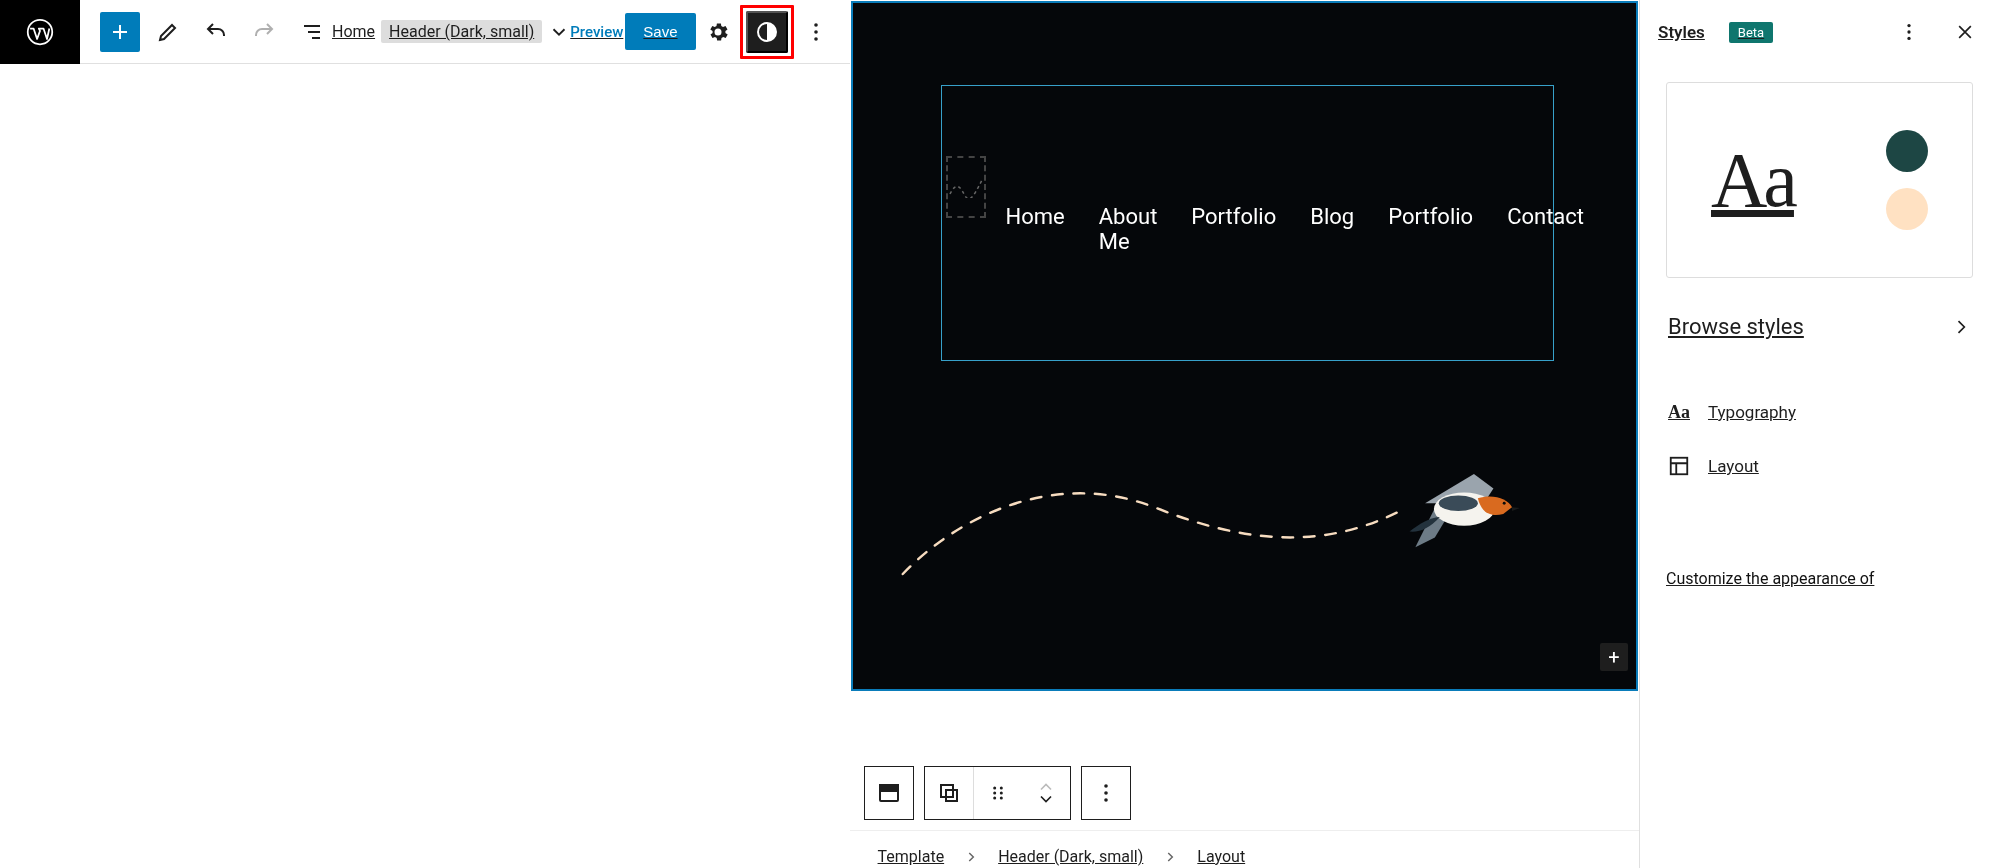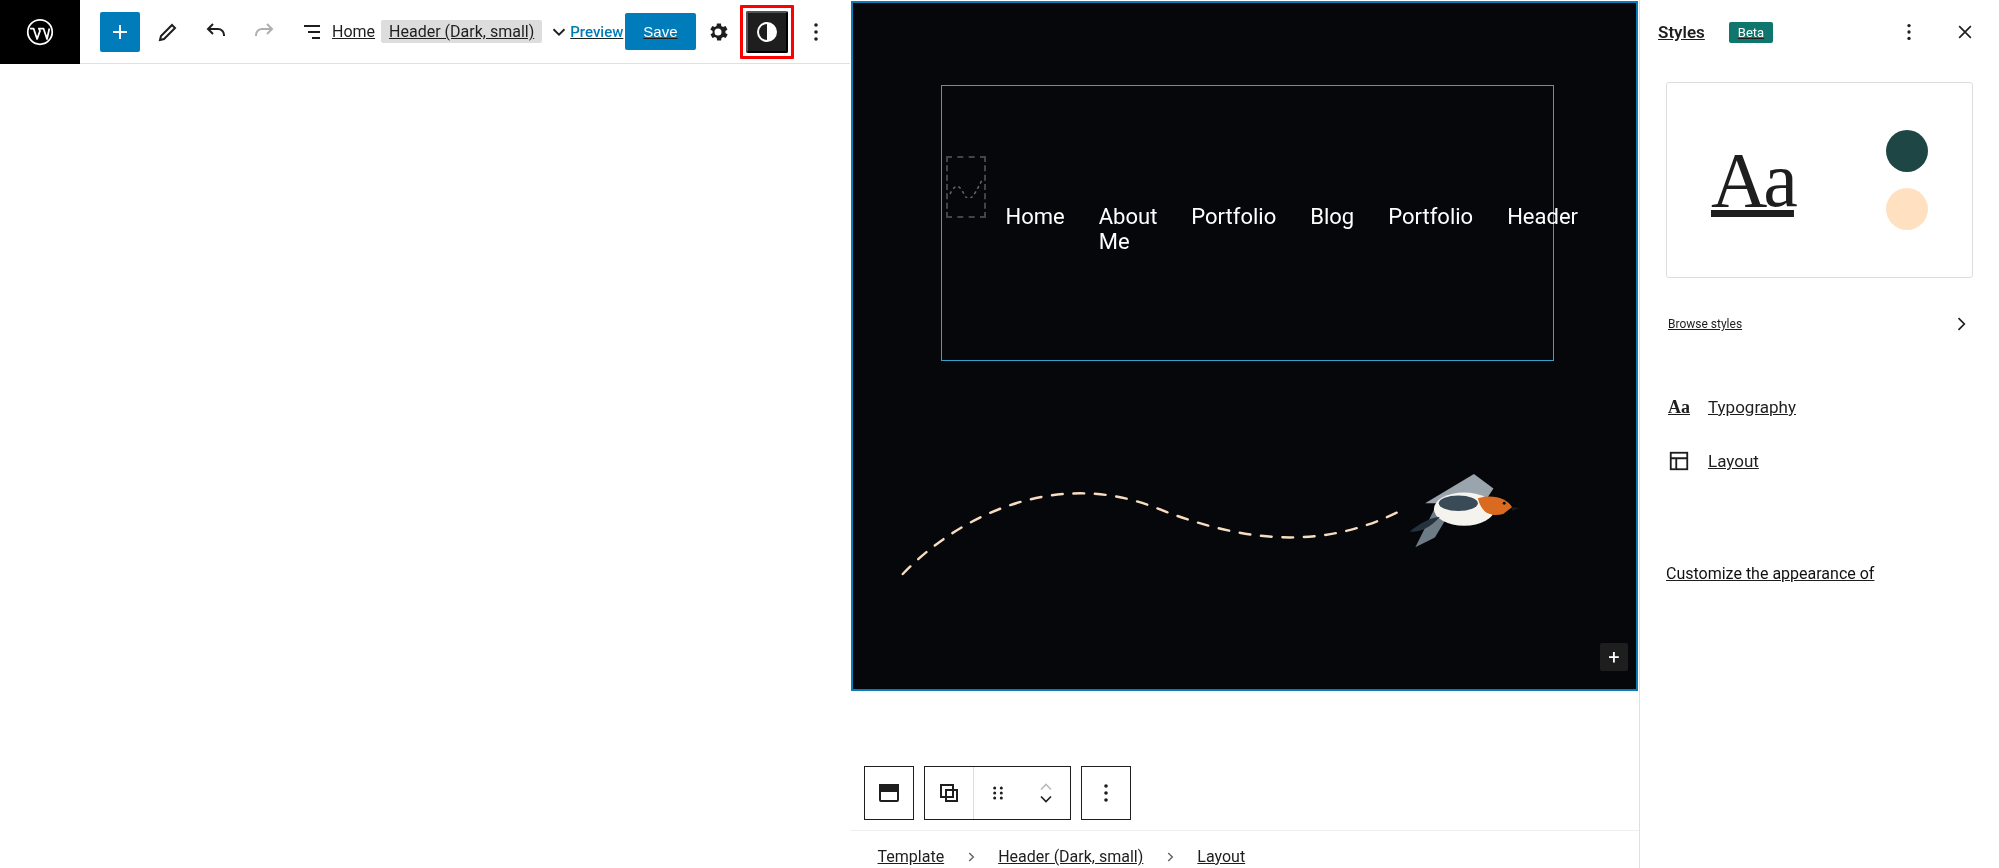--- a/index.html
+++ b/index.html
@@ -47,21 +47,21 @@
 .panel { width: 360px; border-left: 1px solid #e0e0e0; display: flex; flex-direction: column; overflow-y: auto; }
 .panel-head { display: flex; align-items: center; gap: 24px; padding: 16px 18px; }
 .panel-head h2 { font-size: 17px; font-weight: 600; }
 .beta-badge { background: #0f766e; color: #fff; font-size: 13px; padding: 3px 9px; border-radius: 2px; }
 .panel-head .spacer { flex: 1; }
 .panel-body { padding: 18px 26px; }
 .style-preview { border: 1px solid #ddd; border-radius: 3px; height: 196px; display: flex; align-items: center; padding: 0 44px; margin-bottom: 16px; }
 .style-preview .aa { font-family: Georgia, serif; font-size: 78px; letter-spacing: -4px; }
 .swatches { margin-left: auto; display: flex; flex-direction: column; gap: 16px; }
 .sw { width: 42px; height: 42px; border-radius: 50%; }
-.browse-row { display: flex; align-items: center; justify-content: space-between; padding: 20px 2px; font-size: 12px; gap: 20px; }
+.browse-row { display: flex; align-items: center; justify-content: space-between; padding: 20px 2px; font-size: 22px; gap: 20px; }
 .cat-list { margin-top: 40px; display: flex; flex-direction: column; gap: 28px; }
 .cat-item { display: flex; align-items: center; gap: 16px; font-size: 17px; }
 .cat-icon { width: 26px; height: 26px; display: flex; align-items: center; justify-content: center; }
 .customize { margin-top: 90px; font-size: 16px; color: #111; line-height: 1.3; }
 svg { display: block; }
 </style>
 </head>
 <body>
 
 <div class="app">
@@ -146,21 +146,21 @@
                   <path d="M2 18c5-10 9-10 14 0s9 4 18-14"></path>
                 </svg>
             </div>
             <div class="blurred-title"></div>
             <div class="nav">
               <span>Home</span>
               <span>About Me</span>
               <span>Portfolio</span>
               <span>Blog</span>
               <span>Portfolio</span>
-              <span>Header</span>
+              <span>Contact</span>
             </div>
           </div>
           <div class="bird-area">
             <svg width="100%" height="100%" viewBox="0 0 1400 260">
               <path d="M20 255 C 140 130, 340 40, 540 120 C 740 200, 900 200, 1050 120" fill="none" stroke="#f7dcc0" stroke-width="5" stroke-dasharray="22 22" stroke-linecap="round"></path>
               <g transform="translate(1050,40)">
                 <path d="M40 70 L140 10 L180 40 L160 70 Z" fill="#9aa4ad"></path>
                 <path d="M60 80 L20 160 L60 140 L90 90 Z" fill="#6d7b86"></path>
                 <ellipse cx="120" cy="82" rx="62" ry="34" fill="#f5f3ee"></ellipse>
                 <path d="M148 60 C180 50 210 62 218 78 L200 92 C176 98 156 92 148 60 Z" fill="#d96a1f"></path>

